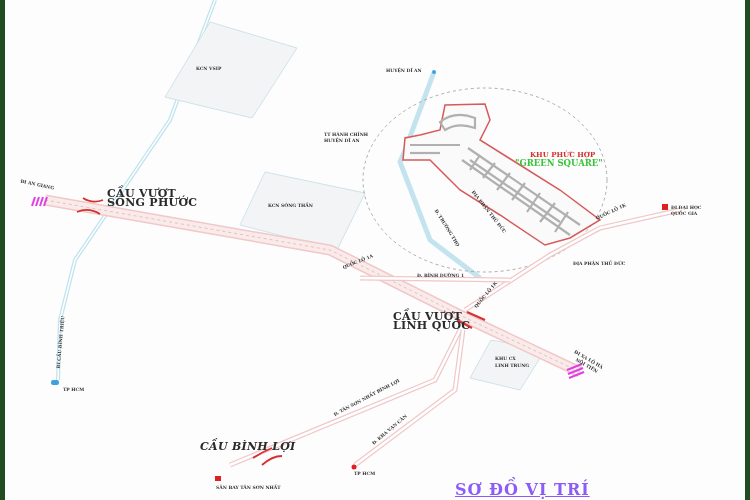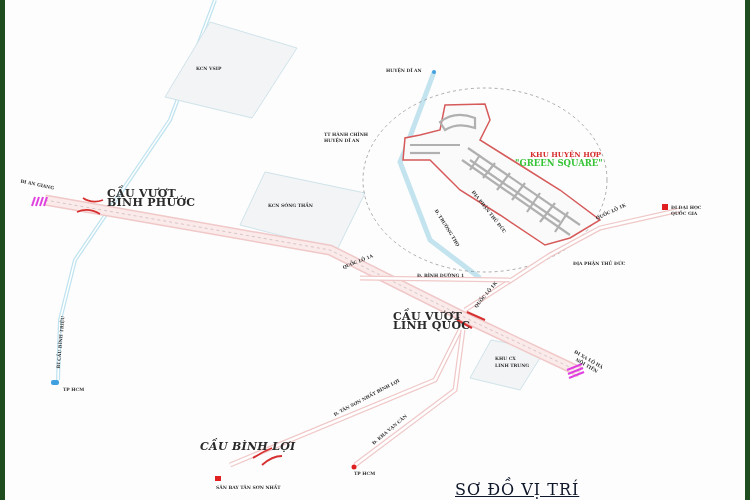--- a/index.html
+++ b/index.html
@@ -4,21 +4,21 @@
 <style>
   html, body { margin:0; padding:0; }
   body { width:750px; height:500px; overflow:hidden; background:#ffffff; font-family:"DejaVu Serif", serif; }
   .frame { position:relative; width:750px; height:500px; background:#fdfdfd; }
   .border-left { position:absolute; left:0; top:0; width:5px; height:500px; background:#1f4d1f; }
   .border-right { position:absolute; right:0; top:0; width:5px; height:500px; background:#1f4d1f; }
   svg.map { position:absolute; left:0; top:0; }
   .lbl { position:absolute; font-family:"DejaVu Serif", serif; font-weight:bold; color:#333; white-space:nowrap; line-height:1; }
   .tiny { font-size:4.5px; }
   .big { font-size:11px; color:#2a2a2a; letter-spacing:0.3px; }
-  .title { position:absolute; left:455px; top:480px; font-size:16px; font-weight:normal; color:#0f172a; text-decoration:underline; font-family:"DejaVu Serif", serif; letter-spacing:1px; }
+  .title { position:absolute; left:455px; top:480px; font-size:16px; font-weight:bold; color:#8b5cf6; text-decoration:underline; font-family:"DejaVu Serif", serif; letter-spacing:1px; }
   .gs1 { position:absolute; left:530px; top:150px; font-size:7px; font-weight:bold; color:#d62d2d; }
   .gs2 { position:absolute; left:515px; top:158px; font-size:8.5px; font-weight:bold; color:#37c437; }
 </style>
 </head>
 <body>
 
 <div class="frame">
   <div class="border-left"></div>
   <div class="border-right"></div>
 
@@ -115,26 +115,26 @@
     <rect x="51" y="380" width="8" height="5" rx="2" fill="#3fa0e0"></rect>
     <circle cx="434" cy="72" r="2" fill="#3fa0e0"></circle>
   </svg>
 
   <span class="lbl tiny" style="left:196px;top:67px;">KCN VSIP</span>
   <span class="lbl tiny" style="left:268px;top:204px;">KCN SÓNG THẦN</span>
   <span class="lbl tiny" style="left:495px;top:357px;">KHU CX</span>
   <span class="lbl tiny" style="left:495px;top:364px;">LINH TRUNG</span>
 
   <span class="lbl big" style="left:107px;top:188px;">CẦU VƯỢT</span>
-  <span class="lbl big" style="left:107px;top:197px;">BÌNH PHƯỚC</span>
+  <span class="lbl big" style="left:107px;top:197px;">SÓNG PHƯỚC</span>
   <span class="lbl big" style="left:393px;top:311px;">CẦU VƯỢT</span>
   <span class="lbl big" style="left:393px;top:320px;">LINH QUỐC</span>
   <span class="lbl big" style="left:200px;top:441px;font-style:italic;">CẦU BÌNH LỢI</span>
 
-  <span class="gs1">KHU HUYỆN HỢP</span>
+  <span class="gs1">KHU PHỨC HỢP</span>
   <span class="gs2">"GREEN SQUARE"</span>
 
   <span class="lbl tiny" style="left:20px;top:183px;transform:rotate(12deg);">ĐI AN GIANG</span>
   <span class="lbl tiny" style="left:386px;top:69px;">HUYỆN DĨ AN</span>
   <span class="lbl tiny" style="left:324px;top:133px;">TT HÀNH CHÍNH</span>
   <span class="lbl tiny" style="left:324px;top:139px;">HUYỆN DĨ AN</span>
   <span class="lbl tiny" style="left:342px;top:260px;transform:rotate(-22deg);">QUỐC LỘ 1A</span>
   <span class="lbl tiny" style="left:595px;top:210px;transform:rotate(-25deg);">QUỐC LỘ 1K</span>
   <span class="lbl tiny" style="left:470px;top:293px;transform:rotate(-50deg);">QUỐC LỘ 1K</span>
   <span class="lbl tiny" style="left:671px;top:206px;">ĐI ĐẠI HỌC</span>

